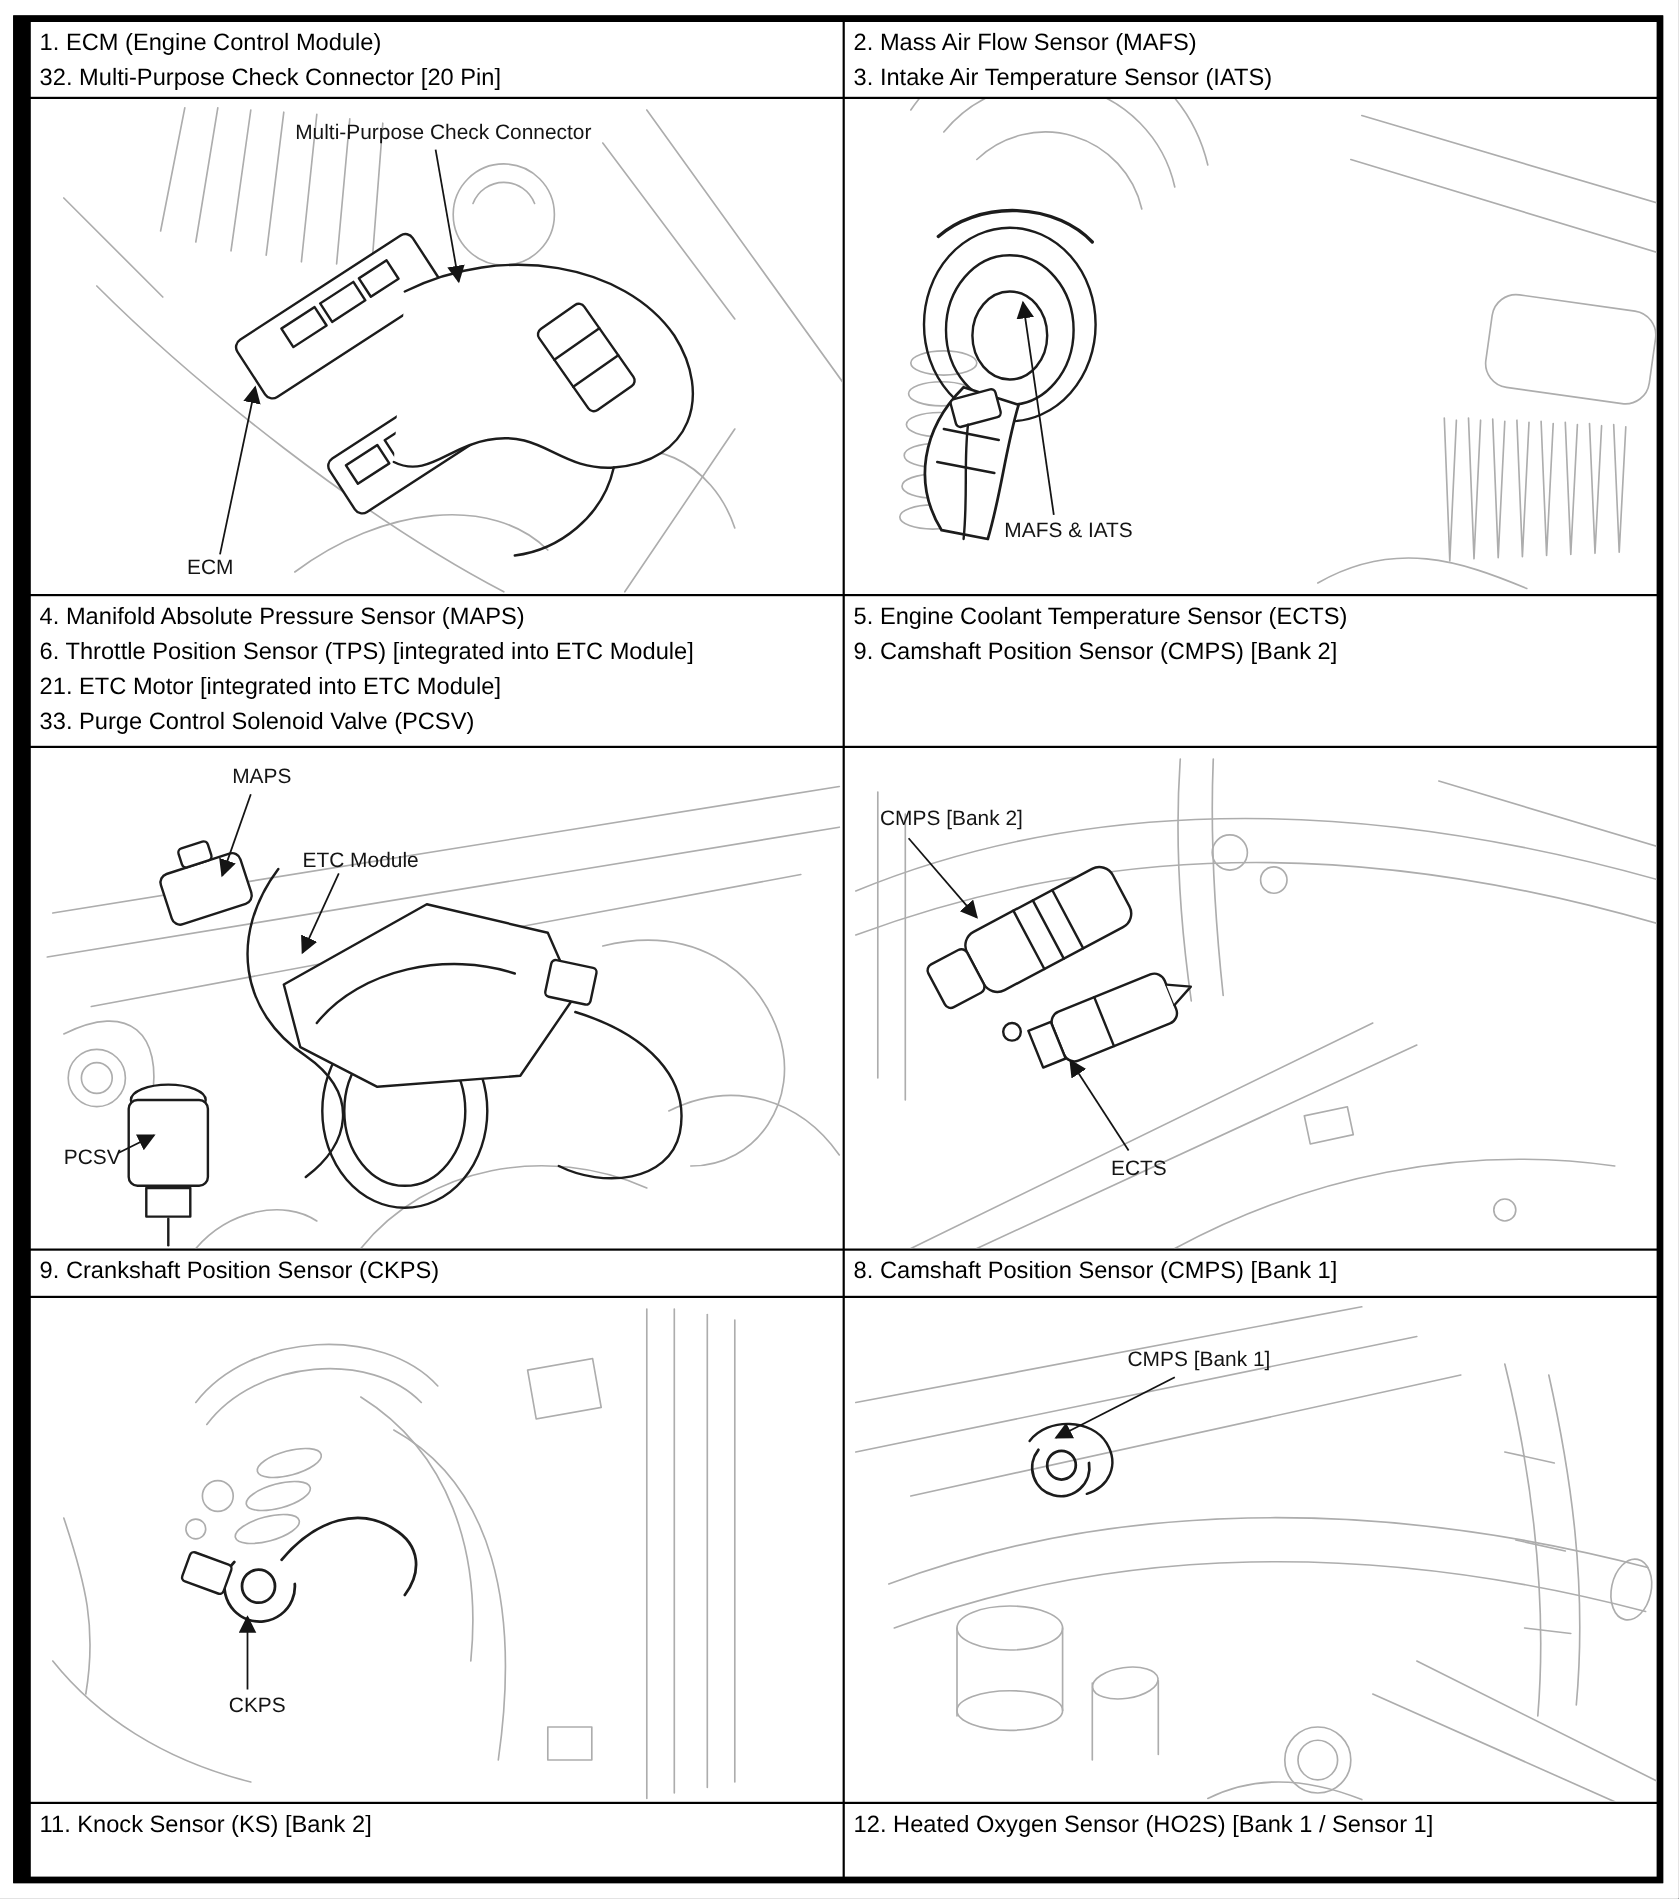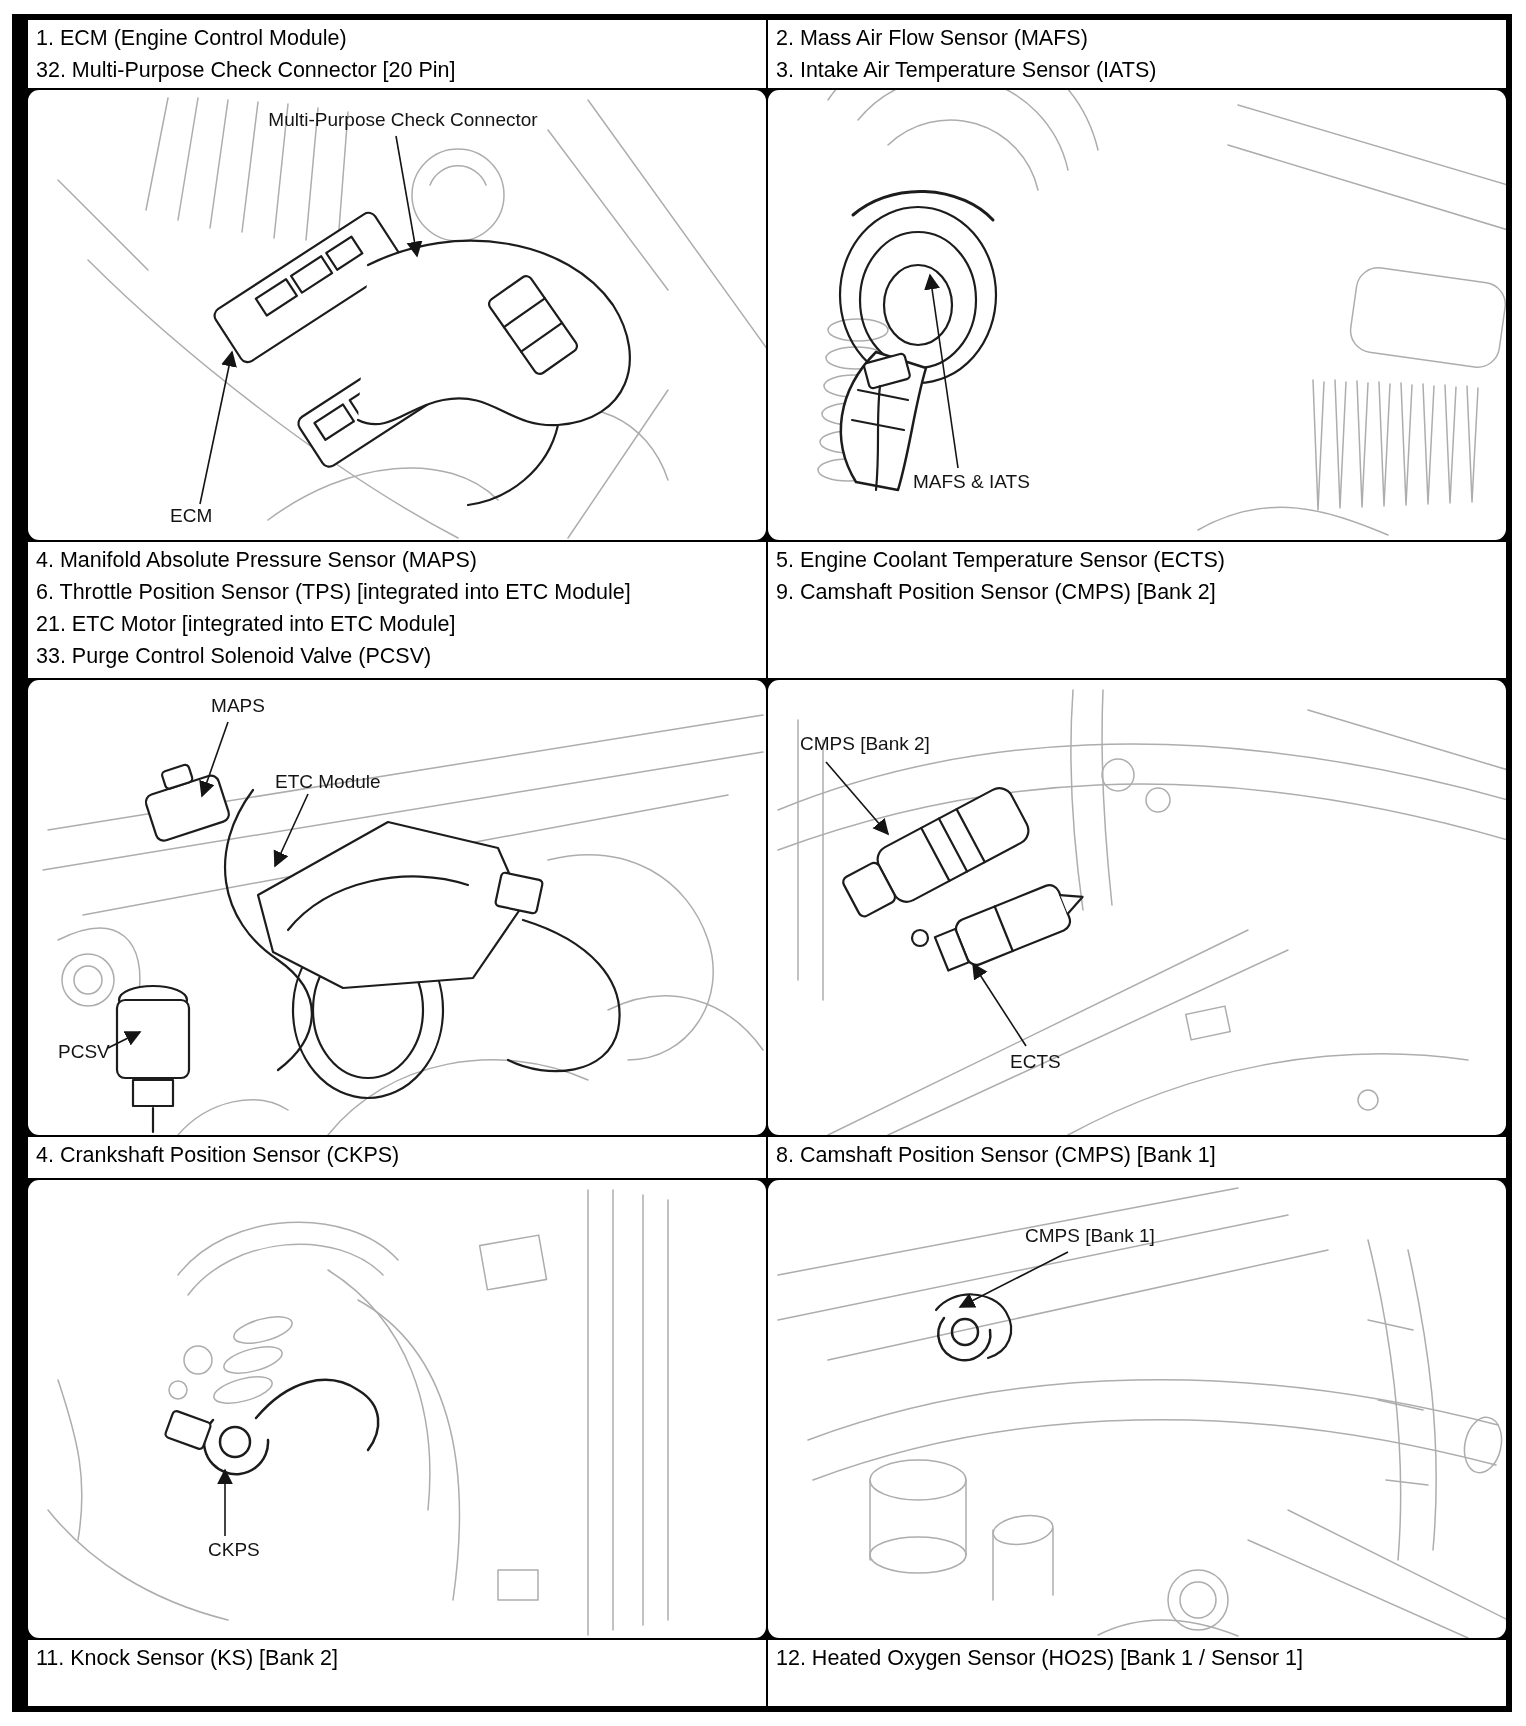--- a/index.html
+++ b/index.html
@@ -5,21 +5,21 @@
   html,body{margin:0;padding:0;background:#fff;}
   .page{position:relative;width:1526px;height:1726px;background:#ffffff;
         font-family:"Liberation Sans", sans-serif;color:#000;}
   .grid{position:absolute;left:12px;top:14px;width:1500px;height:1698px;
         box-sizing:border-box;border:6px solid #000;background:#000;
         display:grid;grid-template-columns:1fr 1fr;
         grid-template-rows:68px 450px 136px 455px 41px 458px auto;gap:2px;padding-left:10px;}
   .cell{background:#fff;overflow:hidden;}
   .tcell{padding:2px 8px 0 8px;font-size:21.5px;}
   .tline{line-height:32px;white-space:nowrap;}
-  .dcell{position:relative;border-radius:11px;}
+  .dcell{position:relative;}
   .dcell svg{display:block;}
   .art{stroke:#adadad;stroke-width:1.5;fill:none;stroke-linecap:round;stroke-linejoin:round;}
   .dark{stroke:#1c1c1c;stroke-width:2.2;fill:#ffffff;stroke-linecap:round;stroke-linejoin:round;}
   .dark-open{stroke:#1c1c1c;stroke-width:2.2;fill:none;stroke-linecap:round;stroke-linejoin:round;}
   .leader{stroke:#141414;stroke-width:1.6;fill:none;}
   .callout{font-size:19px;fill:#141414;font-family:"Liberation Sans", sans-serif;}
 </style>
 </head>
 <body>
 
@@ -240,21 +240,21 @@
         <g>
           <text class="callout" x="32" y="70">CMPS [Bank 2]</text>
           <path class="leader" d="M58,82 L120,154" marker-end="url(#ah-d)"></path>
           <text class="callout" x="242" y="388">ECTS</text>
           <path class="leader" d="M258,366 L205,284" marker-end="url(#ah-d)"></path>
         </g>
       </svg>
     </div>
 
     <div class="cell tcell">
-      <div class="tline">4. Crankshaft Position Sensor (CKPS)</div>
+      <div class="tline">9. Crankshaft Position Sensor (CKPS)</div>
     </div>
     <div class="cell tcell">
       <div class="tline">8. Camshaft Position Sensor (CMPS) [Bank 1]</div>
     </div>
 
     <div class="cell dcell">
       <svg width="743" height="458" viewBox="0 0 743 458">
         <defs>
           <marker id="ah-e" markerWidth="11" markerHeight="11" refX="9" refY="5" orient="auto">
             <path d="M0,0 L10,5 L0,10 z" fill="#141414"></path>

